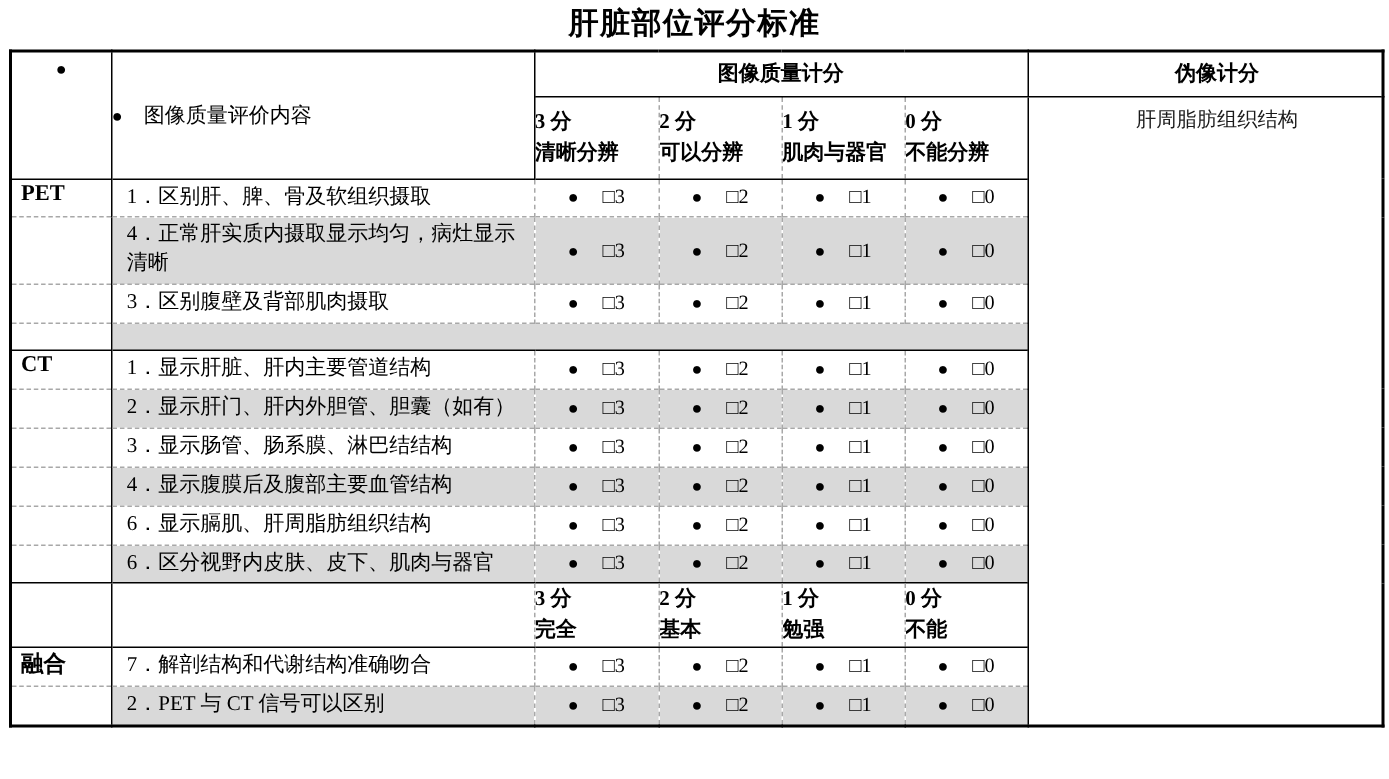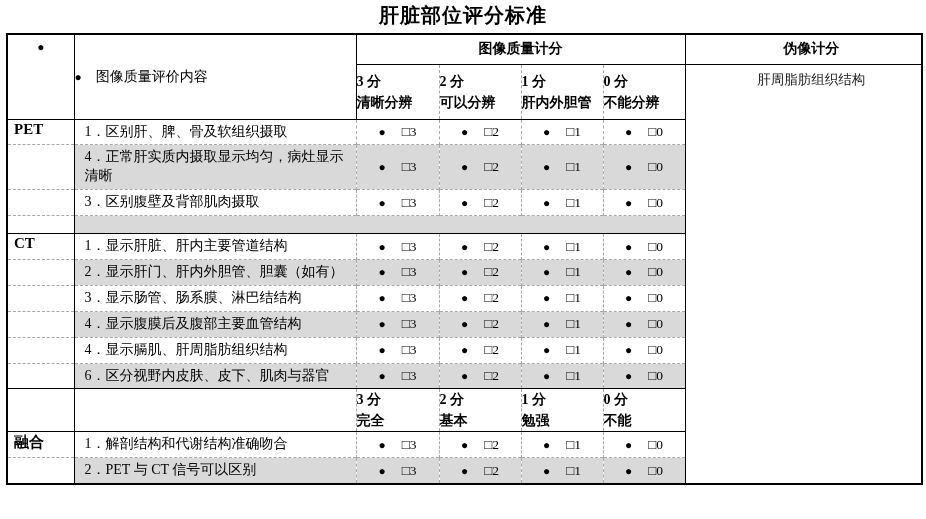--- a/index.html
+++ b/index.html
@@ -103,21 +103,21 @@
         <td class="score-h solid-left">
           <div>3 分</div>
           <div>清晰分辨</div>
         </td>
         <td class="score-h dash">
           <div>2 分</div>
           <div>可以分辨</div>
         </td>
         <td class="score-h dash">
           <div>1 分</div>
-          <div>肝内外胆管</div>
+          <div>肌肉与器官</div>
         </td>
         <td class="score-h dash">
           <div>0 分</div>
           <div>不能分辨</div>
         </td>
         <td class="c7 artifact-note" rowspan="14"><span>肝周脂肪组织结构</span></td>
       </tr>
 
     <tr class="r-item div-solid">
           <td class="c1 seclabel">PET</td>
@@ -174,21 +174,21 @@
         <tr class="r-item div-dashed">
           <td class="c1 seclabel"></td>
           <td class="itemtext shade">4．显示腹膜后及腹部主要血管结构</td>
           <td class="score dash shade"><span class="blt">●</span><span class="opt">□3</span></td>
           <td class="score dash shade"><span class="blt">●</span><span class="opt">□2</span></td>
           <td class="score dash shade"><span class="blt">●</span><span class="opt">□1</span></td>
           <td class="score dash shade"><span class="blt">●</span><span class="opt">□0</span></td>
         </tr>
         <tr class="r-item div-dashed">
           <td class="c1 seclabel"></td>
-          <td class="itemtext">4．显示膈肌、肝周脂肪组织结构</td>
+          <td class="itemtext">6．显示膈肌、肝周脂肪组织结构</td>
           <td class="score dash"><span class="blt">●</span><span class="opt">□3</span></td>
           <td class="score dash"><span class="blt">●</span><span class="opt">□2</span></td>
           <td class="score dash"><span class="blt">●</span><span class="opt">□1</span></td>
           <td class="score dash"><span class="blt">●</span><span class="opt">□0</span></td>
         </tr>
         <tr class="r-item div-dashed">
           <td class="c1 seclabel"></td>
           <td class="itemtext shade">6．区分视野内皮肤、皮下、肌肉与器官</td>
           <td class="score dash shade"><span class="blt">●</span><span class="opt">□3</span></td>
           <td class="score dash shade"><span class="blt">●</span><span class="opt">□2</span></td>
@@ -210,21 +210,21 @@
             <div>1 分</div>
             <div>勉强</div>
           </td>
           <td class="score-h dash">
             <div>0 分</div>
             <div>不能</div>
           </td>
         </tr>
         <tr class="r-item div-solid">
           <td class="c1 seclabel">融合</td>
-          <td class="itemtext">1．解剖结构和代谢结构准确吻合</td>
+          <td class="itemtext">7．解剖结构和代谢结构准确吻合</td>
           <td class="score dash"><span class="blt">●</span><span class="opt">□3</span></td>
           <td class="score dash"><span class="blt">●</span><span class="opt">□2</span></td>
           <td class="score dash"><span class="blt">●</span><span class="opt">□1</span></td>
           <td class="score dash"><span class="blt">●</span><span class="opt">□0</span></td>
         </tr>
         <tr class="r-item div-dashed">
           <td class="c1 seclabel"></td>
           <td class="itemtext shade">2．PET 与 CT 信号可以区别</td>
           <td class="score dash shade"><span class="blt">●</span><span class="opt">□3</span></td>
           <td class="score dash shade"><span class="blt">●</span><span class="opt">□2</span></td>

